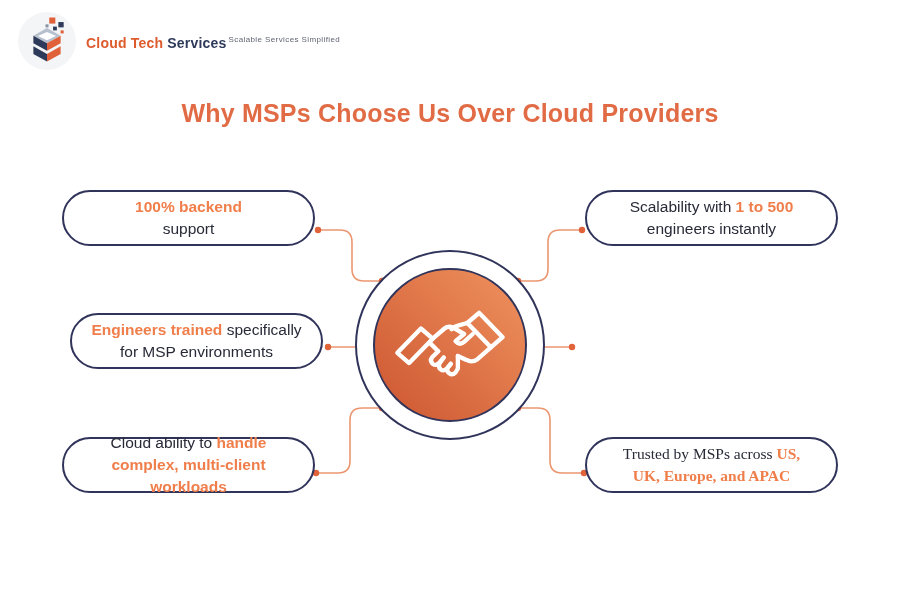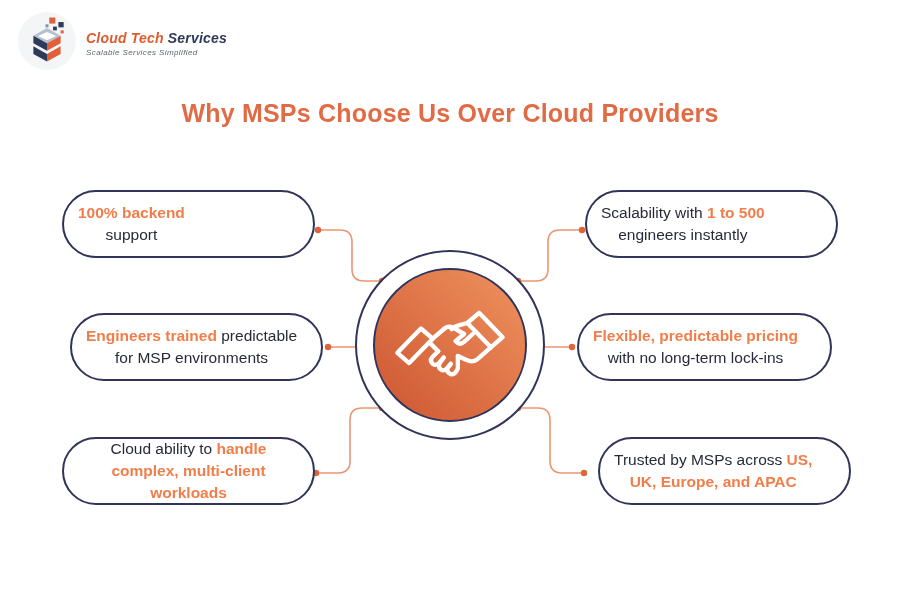--- a/index.html
+++ b/index.html
@@ -15,60 +15,60 @@
   
   .logo {
     position: absolute; left: 18px; top: 12px;
     display: flex; align-items: center; gap: 10px;
   }
   .logo-badge {
     width: 58px; height: 58px; border-radius: 50%;
     background: #f4f5f7;
     display: flex; align-items: center; justify-content: center;
   }
-  .logo-text-block { display: flex; flex-direction: column; gap: 2px; padding-top: 4px; font-style: italic; }
+  .logo-text-block { display: flex; flex-direction: row; gap: 2px; padding-top: 4px; }
   .brand-line { font-size: 14px; font-weight: bold; letter-spacing: 0.2px; }
   .brand-primary { color: #de5b2e; }
   .brand-secondary { color: #2e3a59; }
   .tagline { font-size: 8px; color: #5e6470; letter-spacing: 0.4px; }
 
   
   .page-title {
     position: absolute; left: 0; right: 0; top: 99px;
     text-align: center;
     font-size: 25px; font-weight: bold;
     color: #e16b44;
     letter-spacing: 0.2px;
   }
 
   
   .bubble {
     position: absolute;
-    height: 68px;
+    height: 56px;
     border: 2px solid #31345a;
     border-radius: 34px;
     background: #ffffff;
-    display: flex; align-items: center; 
+    display: flex; align-items: center; justify-content: center;
     text-align: center;
     padding: 4px 14px;
   }
   .bubble-text {
     font-size: 15.5px;
     line-height: 22px;
     color: #282a38;
     white-space: pre-line;
   }
   .bubble-text .hl { color: #f07e4b; font-weight: bold; }
 
   .pos-top-left      { left: 62px;  top: 190px; width: 253px; }
   .pos-top-right     { left: 585px; top: 190px; width: 253px; }
   .pos-middle-left   { left: 70px;  top: 313px; width: 253px; }
   .pos-middle-right  { left: 577px; top: 313px; width: 255px; }
   .pos-bottom-left   { left: 62px;  top: 437px; width: 253px; }
-  .pos-bottom-right  { left: 598px; top: 437px; width: 253px; }
+  .pos-bottom-right  { left: 585px; top: 437px; width: 253px; font-family: Liberation Serif, serif; }
 
   
   .center-outer {
     position: absolute; left: 355px; top: 250px;
     width: 190px; height: 190px;
     border-radius: 50%;
     border: 2px solid #31345a;
     background: #ffffff;
     display: flex; align-items: center; justify-content: center;
   }
@@ -179,26 +179,22 @@
 
   <div class="bubble pos-top-left">
     <div class="bubble-text"><span class="hl">100% backend</span><span>
 support</span></div>
   </div>
   <div class="bubble pos-top-right">
     <div class="bubble-text"><span>Scalability with </span><span class="hl">1 to 500</span><span>
 engineers instantly</span></div>
   </div>
   <div class="bubble pos-middle-left">
-    <div class="bubble-text"><span class="hl">Engineers trained</span><span> predictable
+    <div class="bubble-text"><span class="hl">Engineers trained</span><span> specifically
 for MSP environments</span></div>
-  </div>
-  <div class="bubble pos-middle-right">
-    <div class="bubble-text"><span class="hl">Flexible, predictable pricing</span><span>
-with no long-term lock-ins</span></div>
   </div>
   <div class="bubble pos-bottom-left">
     <div class="bubble-text"><span>Cloud ability to </span><span class="hl">handle
 complex, multi-client workloads</span></div>
   </div>
   <div class="bubble pos-bottom-right">
     <div class="bubble-text"><span>Trusted by MSPs across </span><span class="hl">US,
 UK, Europe, and APAC</span></div>
   </div>
 

